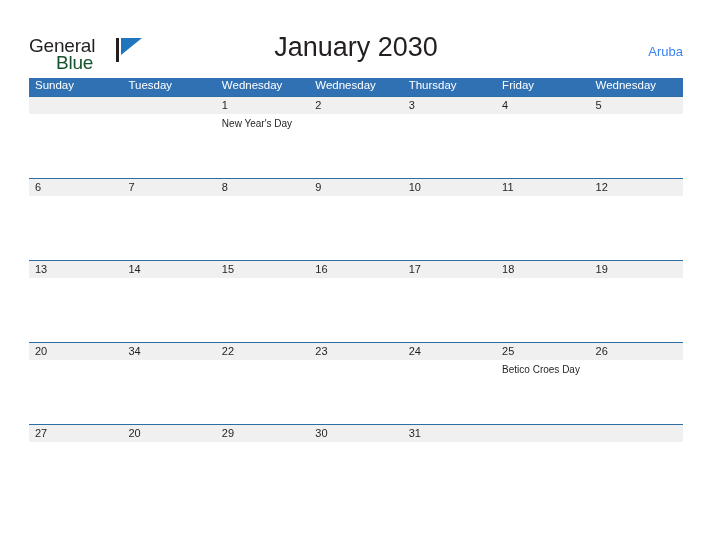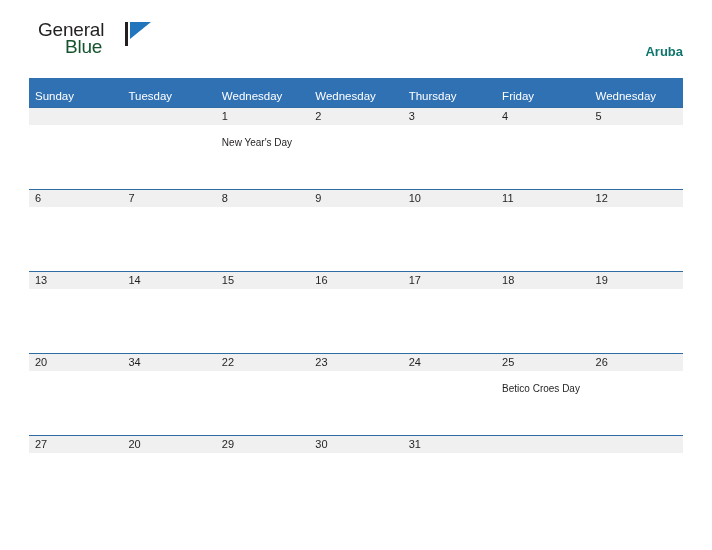--- a/index.html
+++ b/index.html
@@ -17,24 +17,23 @@
 
   
   .page-header {
     position: relative;
     height: 62px;
     width: 712px;
   }
   .brand-logo {
     position: absolute;
     left: 29px;
-    top: 20px;
+    top: 36px;
     width: 120px;
     height: 38px;
-    margin-left: 9px;
   }
   .brand-line-1 {
     position: absolute;
     left: 0;
     top: 0;
     font-size: 19px;
     color: #231f20;
     letter-spacing: -0.2px;
     line-height: 20px;
     white-space: nowrap;
@@ -68,41 +67,40 @@
     font-weight: normal;
     margin: 0;
     line-height: 34px;
   }
 
   .country-label {
     position: absolute;
     right: 29px;
     top: 44px;
     font-size: 13px;
-    color: #0f766e;
+    color: #3b82f6;
     line-height: 16px;
-    font-weight: bold;
   }
 
   
   .calendar {
     position: absolute;
     left: 29px;
     top: 78px;
     width: 654px;
     border-collapse: collapse;
     table-layout: fixed;
   }
   .calendar th {
     background: #3071b4;
     color: #ffffff;
     font-size: 11.5px;
     font-weight: normal;
     text-align: left;
-    padding: 12px 0 5px 6px;
+    padding: 1px 0 5px 6px;
     height: 11px;
     border: none;
   }
   .weekrow {
     height: 81px;
   }
   .calendar td {
     vertical-align: top;
     padding: 0;
     border: none;
@@ -120,41 +118,42 @@
     color: #231f20;
     padding-left: 6px;
     box-sizing: border-box;
   }
   .daynum-band.empty {
     color: transparent;
   }
   .event-text {
     font-size: 10px;
     color: #231f20;
-    padding: 12px 4px 0 6px;
+    padding: 4px 4px 0 6px;
     line-height: 12px;
     white-space: nowrap;
   }
 </style>
 </head>
 <body>
 
 <div class="page-header">
 
   <div class="brand-logo">
     <span class="brand-line-1">General</span>
     <span class="brand-line-2">Blue</span>
     <span class="brand-flag">
       <svg width="30" height="24" viewBox="0 0 30 24" xmlns="http://www.w3.org/2000/svg">
         <rect x="0" y="0" width="3" height="24" fill="#231f20"></rect>
         <polygon points="5,0 26,0 5,17" fill="#2175bd"></polygon>
       </svg>
     </span>
   </div>
 
+  <h1 class="calendar-title">January 2030</h1>
 
   <div class="country-label">Aruba</div>
 </div>
 
 <table class="calendar">
   <thead>
     <tr>
       <th>Sunday</th>
       <th>Tuesday</th>
       <th>Wednesday</th>

